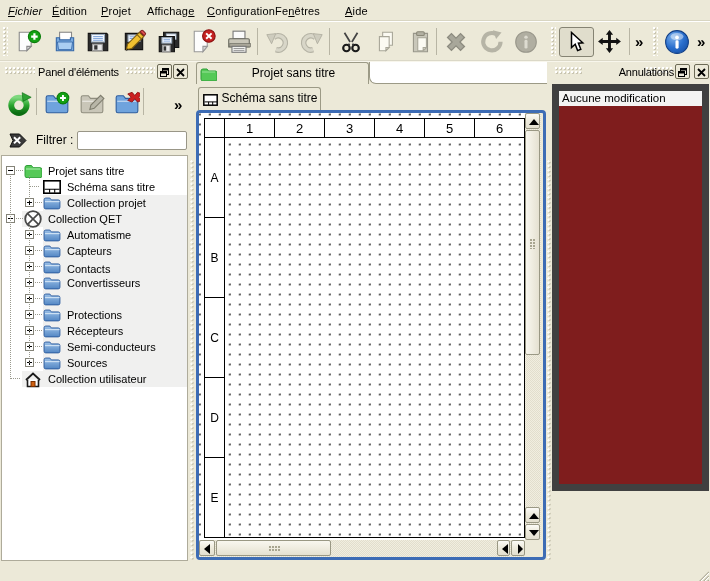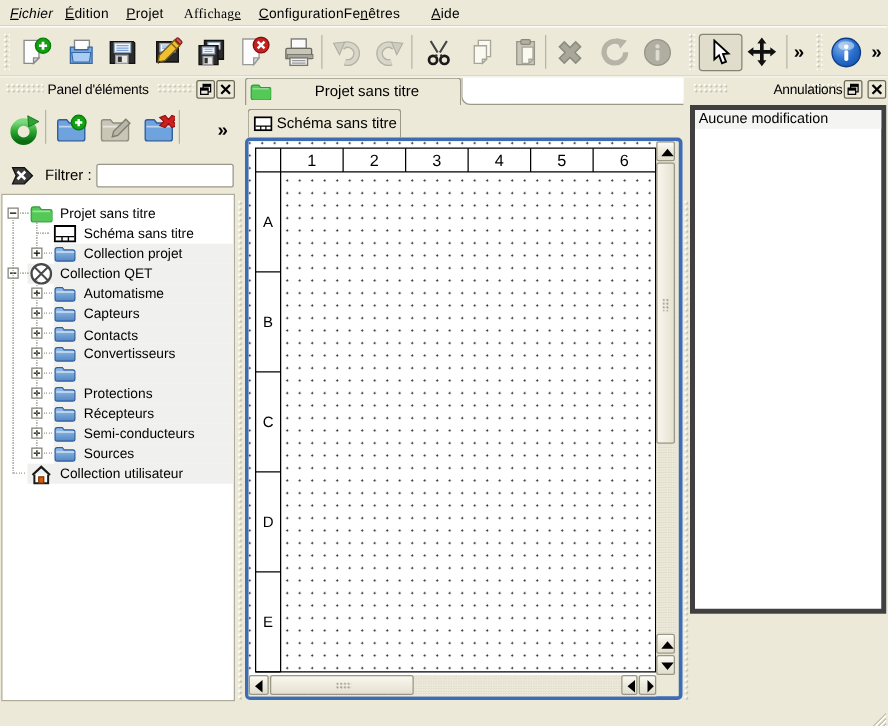--- a/index.html
+++ b/index.html
@@ -25,21 +25,21 @@
 .doth{height:1px;background-image:repeating-linear-gradient(to right,#9a9a8e 0 1px,transparent 1px 2px);}
 .dotv{width:1px;background-image:repeating-linear-gradient(to bottom,#9a9a8e 0 1px,transparent 1px 2px);}
 .chev{font-weight:bold;font-size:15px;color:#000;}
 </style></head>
 <body>
 
 <div class="abs" style="left:0;top:0;width:710px;height:21px;background:#ECE9D8;border-bottom:1px solid #fff;box-shadow:inset 0 -1px 0 #d8d5c2;"></div>
 <div class="menu" style="left:8px;font-style:italic;"><span class="u">F</span>ichier</div>
 <div class="menu" style="left:52px;"><span class="u">É</span>dition</div>
 <div class="menu" style="left:101px;"><span class="u">P</span>rojet</div>
-<div class="menu" style="left:147px;font-family:Liberation Serif, serif;">Affichag<span class="u">e</span></div>
+<div class="menu" style="left:147px;">Affichag<span class="u">e</span></div>
 <div class="menu" style="left:207px;"><span class="u">C</span>onfiguration</div>
 <div class="menu" style="left:275px;text-align:center;">Fe<span class="u">n</span>êtres</div>
 <div class="menu" style="left:345px;"><span class="u">A</span>ide</div>
 
 <div id="toolbar" class="abs" style="left:0;top:22px;width:710px;height:39px;">
     <div class="abs dots" style="left:3px;top:5px;width:5px;height:29px;"></div>
     <div class="abs sepv" style="left:257px;top:6px;height:27px;"></div>
     <div class="abs sepv" style="left:329px;top:6px;height:27px;"></div>
     <div class="abs sepv" style="left:436px;top:6px;height:27px;"></div>
     <div class="abs sepv" style="left:629px;top:6px;height:27px;"></div>
@@ -465,21 +465,21 @@
       <rect x="4.5" y="2.5" width="6" height="2" fill="#000"></rect>
       <rect x="2.5" y="5.5" width="6" height="5" fill="#ECE9D8" stroke="#000"></rect>
       <rect x="2.5" y="5.5" width="6" height="2" fill="#000"></rect>
     </svg>
 </div>
 <div class="abs" style="left:694px;top:64px;width:15px;height:15px;border:1px solid #6c6a56;border-radius:2px;background:#ECE9D8;box-sizing:border-box;">
   <svg width="13" height="13">
       <path d="M3 3 L10 10 M10 3 L3 10" stroke="#000" stroke-width="1.8"></path>
     </svg>
 </div>
-<div class="abs" style="left:552px;top:84px;width:157px;height:407px;background:#ffffff;border:4px solid #404040;box-sizing:border-box;">
+<div class="abs" style="left:552px;top:84px;width:157px;height:407px;background:#7f1d1d;border:7px solid #404040;box-sizing:border-box;">
   <div style="height:15px;background:#f4f4f3;font-size:11.5px;line-height:15px;padding-left:3px;">Aucune modification</div>
 </div>
 
 <div class="abs" style="left:697px;top:568px;width:12px;height:12px;">
   <svg width="12" height="12">
       <g stroke="#b5b29e" stroke-width="1.4">
         <line x1="2" y1="12" x2="12" y2="2"></line>
         <line x1="6" y1="12" x2="12" y2="6"></line>
         <line x1="10" y1="12" x2="12" y2="10"></line>
       </g>

